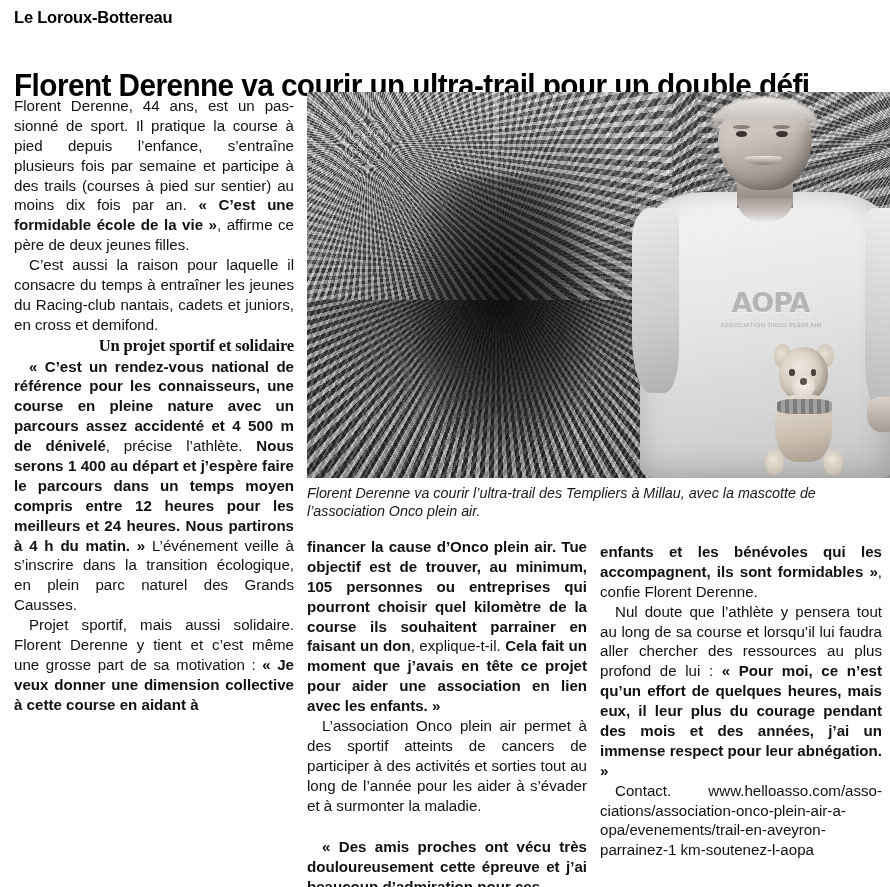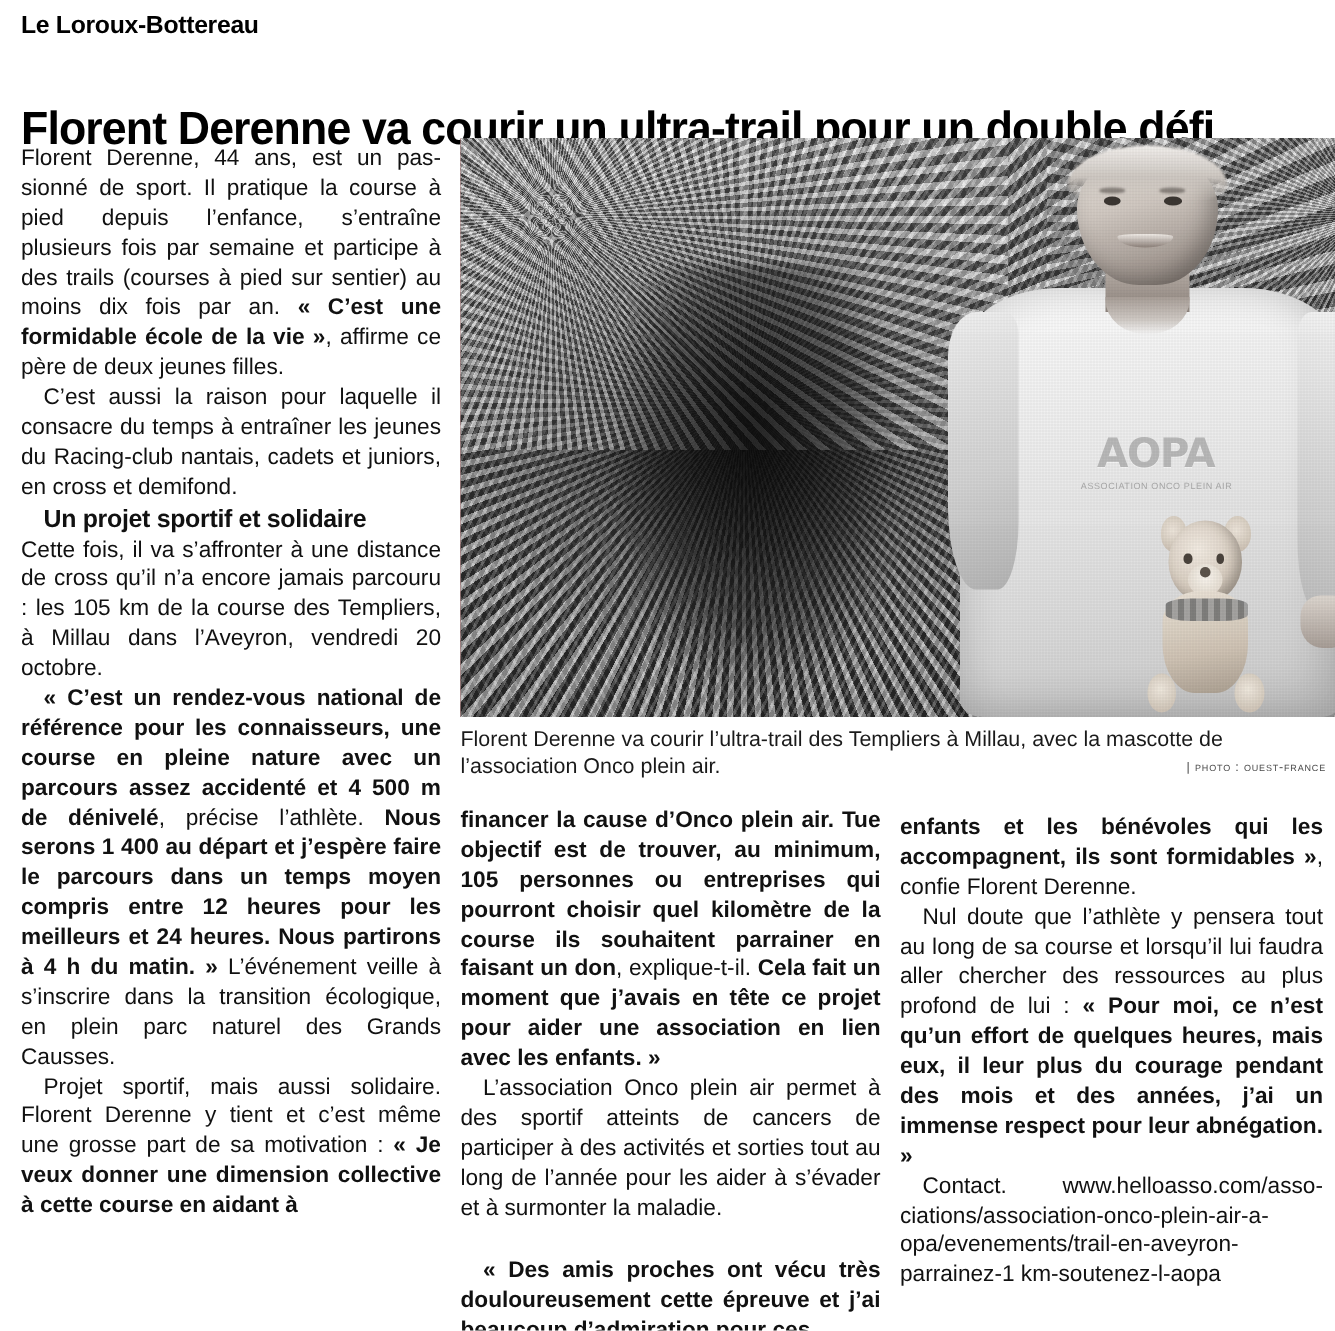--- a/index.html
+++ b/index.html
@@ -397,20 +397,21 @@
     opacity: 0.55;
   }
 
   
   .caption {
     position: absolute;
     left: 307px;
     top: 484px;
     width: 577px;
     font-size: 14.3px;
+    font-style: italic;
     line-height: 1.28;
     color: #1a1a1a;
   }
   .credit {
     position: absolute;
     left: 307px;
     top: 506px;
     width: 577px;
     text-align: right;
     font-size: 8.4px;
@@ -451,24 +452,25 @@
   }
   #col3 {
     left: 600px;
     top: 542px;
     width: 282px;
   }
 
   .subhead {
     font-size: 16.6px;
     font-weight: bold;
-    text-align: left;
+    text-align: right;
     margin: 13px 0 10px 0;
     text-indent: 0;
     letter-spacing: -0.2px;
+    font-family: Liberation Serif, serif;
   }
 
   .contact {
     margin-top: 17px;
     text-indent: 0;
     word-break: break-word;
   }
   .contact b { font-weight: normal; }
 </style>
 </head>
@@ -517,27 +519,25 @@
         <div class="bear-scarf"></div>
         <div class="bear-paw-l"></div>
         <div class="bear-paw-r"></div>
       </div>
     </div>
 
     <div class="photo-grain"></div>
   </div>
 
   <div class="caption">Florent Derenne va courir l’ultra-trail des Templiers à Millau, avec la mascotte de l’association Onco plein air.</div>
-  <div class="credit">| Photo : Ouest-France</div>
 
   <div class="col" id="col1">
     <p class="noindent"><span>Florent Derenne, 44 ans, est un pas­sionné de sport. Il pratique la course à pied depuis l’enfance, s’entraîne plusieurs fois par semaine et partici­pe à des trails (courses à pied sur sentier) au moins dix fois par an.</span> <b>« C’est une formidable école de la vie »</b><span>, affirme ce père de deux jeunes filles.</span></p>
     <p>C’est aussi la raison pour laquelle il consacre du temps à entraîner les jeunes du Racing-club nantais, cadets et juniors, en cross et demi­fond.</p>
     <p class="subhead">Un projet sportif et solidaire</p>
-    <p class="noindent">Cette fois, il va s’affronter à une dis­tance de cross qu’il n’a encore jamais parcouru : les 105 km de la course des Templiers, à Millau dans l’Avey­ron, vendredi 20 octobre.</p>
     <p><b>« C’est un rendez-vous national de référence pour les connaisseurs, une course en pleine nature avec un parcours assez accidenté et 4 500 m de dénivelé</b><span>, précise l’athlète. </span><b>Nous serons 1 400 au départ et j’espère faire le parcours dans un temps moyen compris entre 12 heures pour les meilleurs et 24 heures. Nous partirons à 4 h du matin. »</b><span> L’événement veille à s’inscrire dans la transition écologique, en plein parc naturel des Grands Causses.</span></p>
     <p><span>Projet sportif, mais aussi solidaire. Florent Derenne y tient et c’est même une grosse part de sa motivation : </span><b>« Je veux donner une dimension col­lective à cette course en aidant à</b></p>
   </div>
 
   <div class="col" id="col2">
     <p class="noindent"><b>financer la cause d’Onco plein air. Tue objectif est de trouver, au mini­mum, 105 personnes ou entreprises qui pourront choisir quel kilomètre de la course ils souhaitent parrainer en faisant un don</b><span>, explique-t-il. </span><b>Cela fait un moment que j’avais en tête ce projet pour aider une association en lien avec les enfants. »</b></p>
     <p>L’association Onco plein air permet à des sportif atteints de cancers de participer à des activités et sorties tout au long de l’année pour les aider à s’évader et à surmonter la maladie.</p>
     <p class="b">« Des amis proches ont vécu très douloureusement cette épreuve et j’ai beaucoup d’admiration pour ces</p>
   </div>
 

